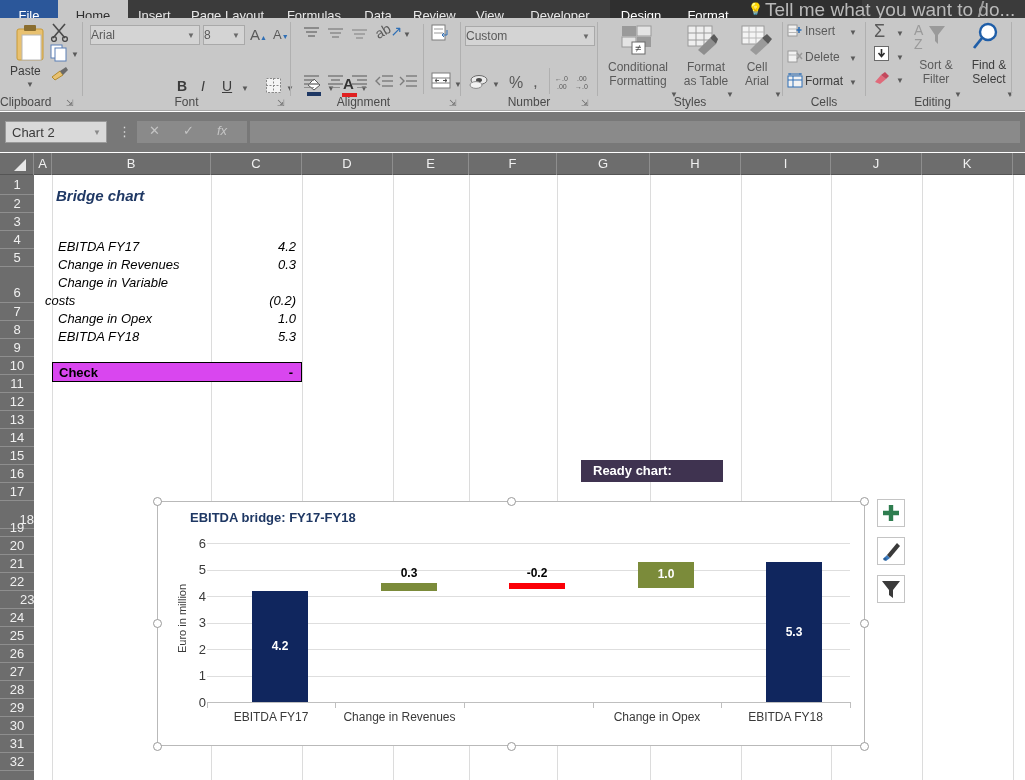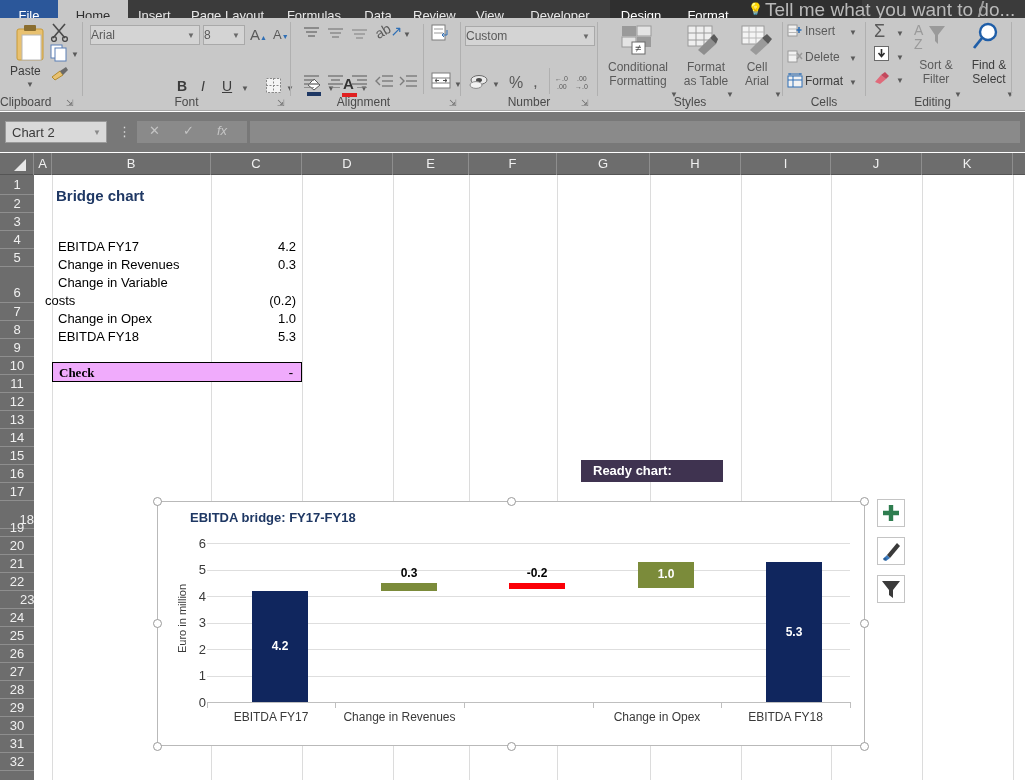--- a/index.html
+++ b/index.html
@@ -96,26 +96,26 @@
   .rowcell {
     position:absolute; left:0; width:34px; text-align:center;
     font-size:13px; color:#f0f0f0; border-bottom:1px solid #8e8e8e;
     line-height:normal;
   }
   .sheet {
     position:absolute; left:34px; top:175px; width:991px; height:605px;
     background:#ffffff; overflow:hidden;
   }
   .gl-v { position:absolute; top:0; width:1px; height:605px; background:#dcdcdc; }
-  .cell { position:absolute; font-size:13px; color:#000; white-space:nowrap; }
+  .cell { position:absolute; font-size:13px; color:#000; white-space:nowrap;font-style:italic; }
 
   .title-cell { font-weight:bold; font-size:15px; color:#1f3864; }
   .num { text-align:right; }
   .checkrow {
-    position:absolute; background:#f0abfc; border:1px solid #000;font-family:Liberation Serif, serif;
+    position:absolute; background:#d946ef; border:1px solid #000;
   }
   .checkrow .ctext { position:absolute; left:6px; top:2px; font-size:13px; font-weight:bold; color:#000; }
   .checkrow .cval  { position:absolute; right:8px; top:2px; font-size:13px; font-weight:bold; color:#000; }
 
   
   .readybox {
     position:absolute; background:#3f3350; color:#ffffff;
     font-size:13px; font-weight:bold; line-height:22px; padding-left:12px;
   }
 

